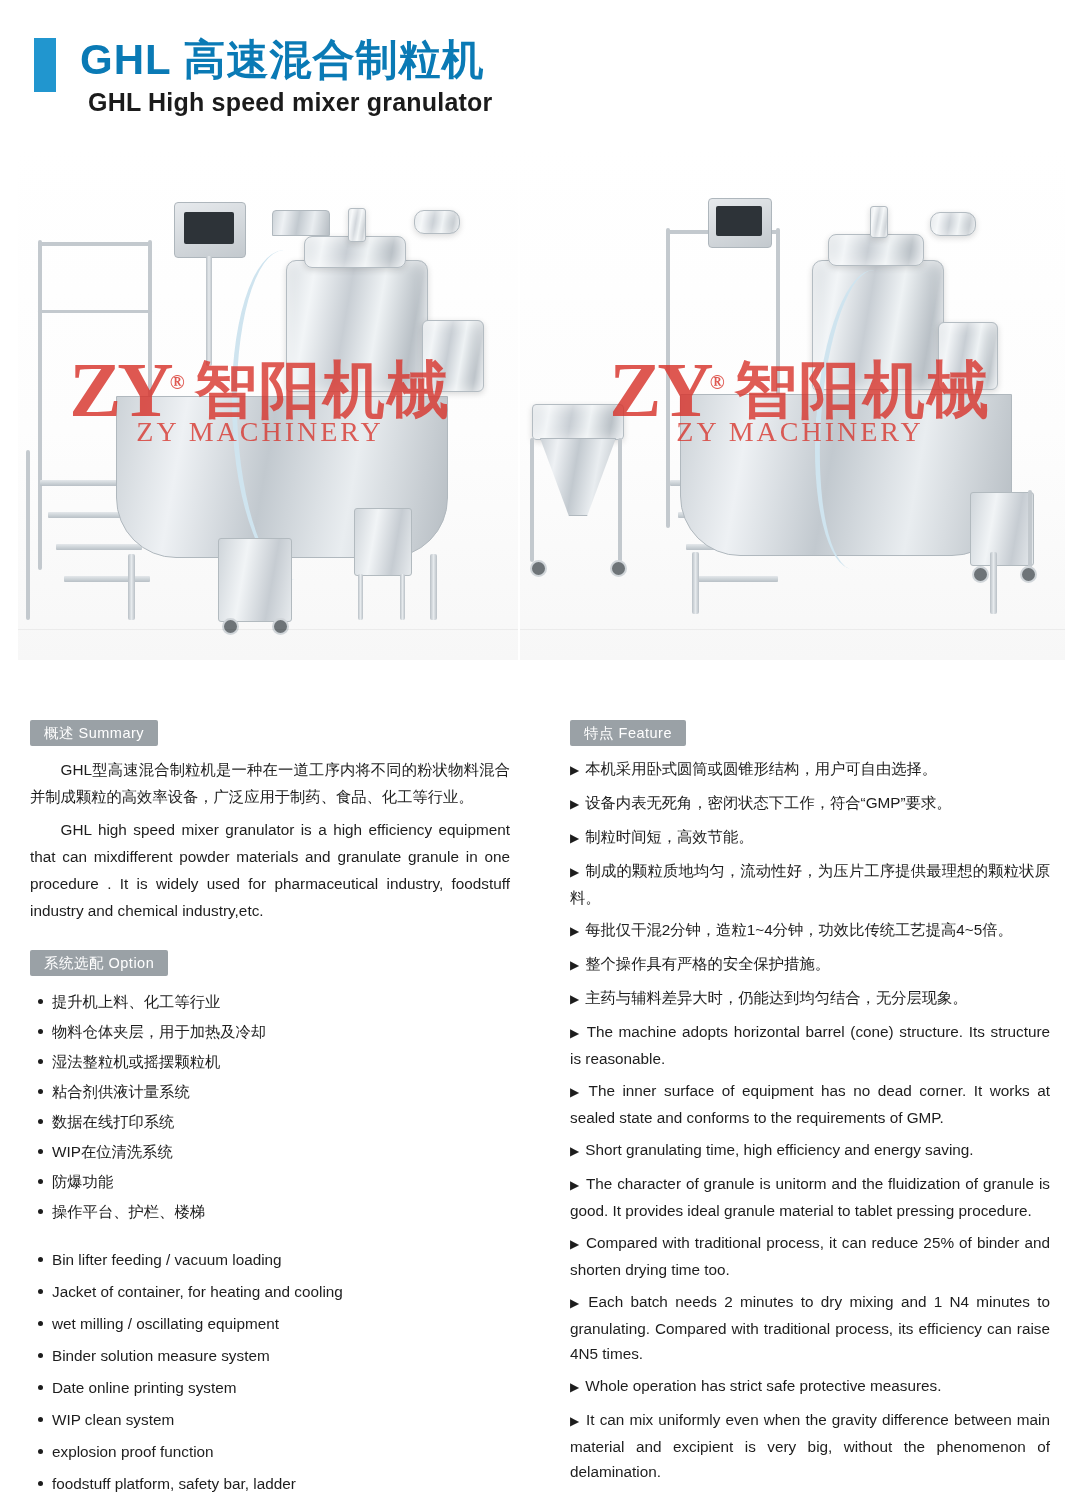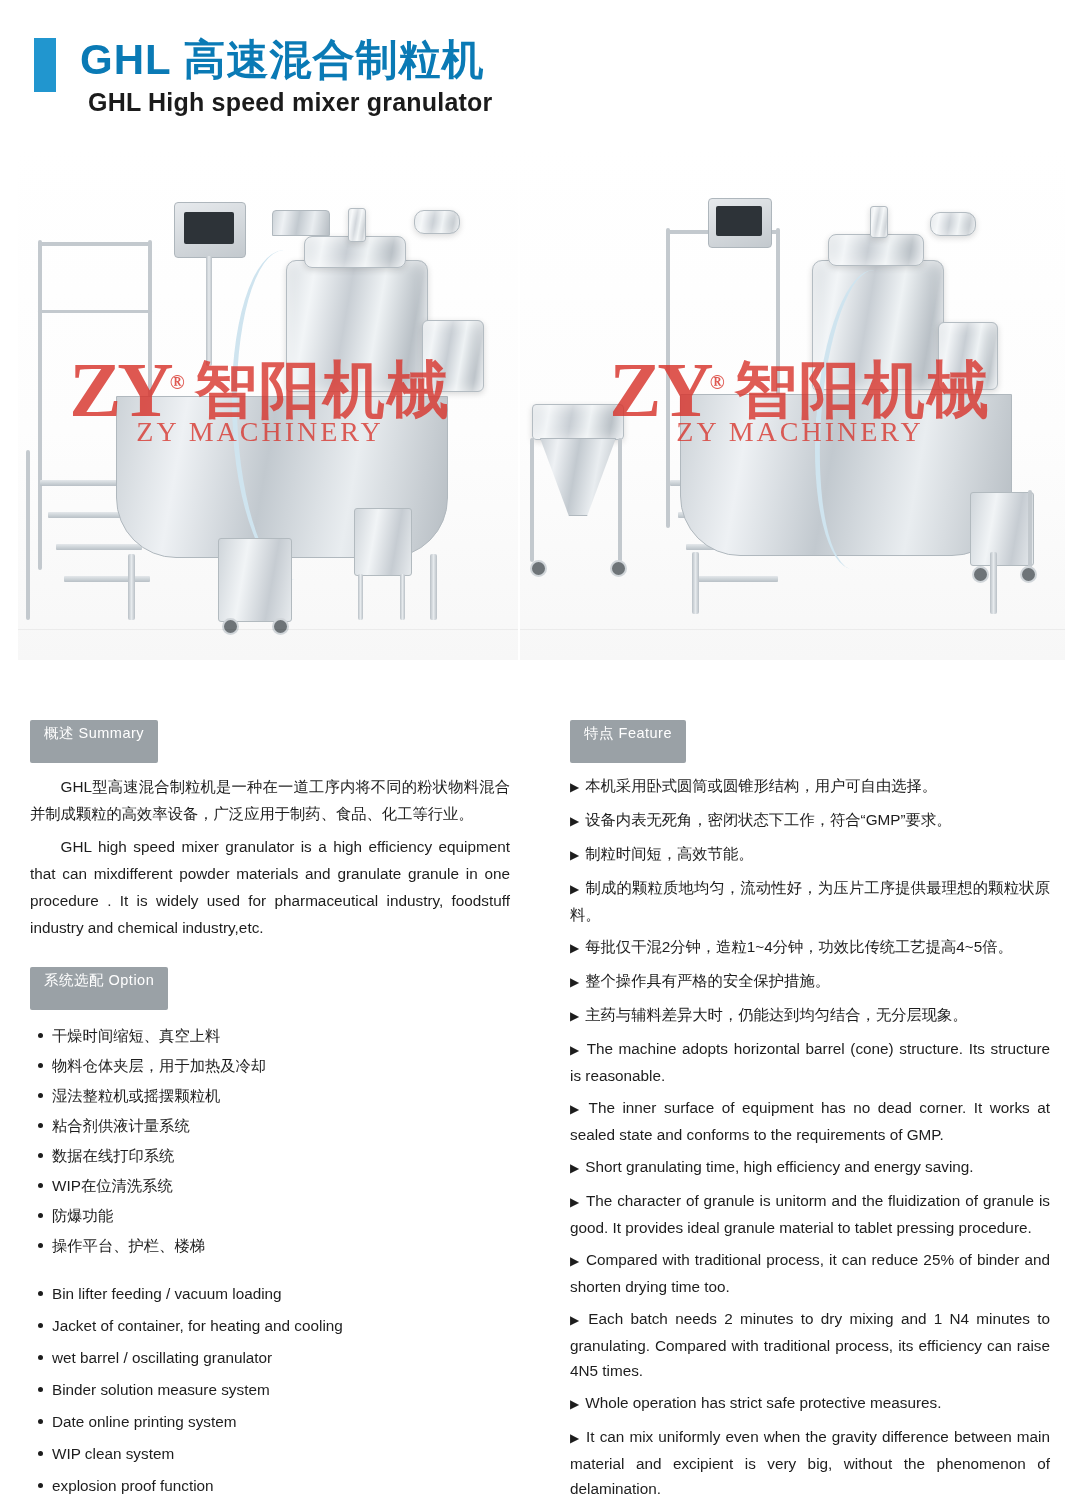--- a/index.html
+++ b/index.html
@@ -95,21 +95,21 @@
   }
 
   
   .col{position:absolute;top:720px;}
   .col.left{left:30px;width:480px;}
   .col.right{left:570px;width:480px;}
 
   .tag{
     display:inline-block;
     background:#9aa1a6;color:#ffffff;
-    font-size:14.5px;padding:4px 14px 20px 14px;
+    font-size:14.5px;padding:4px 14px 3px 14px;
     border-radius:2px;letter-spacing:0.5px;
     margin-bottom:10px;
   }
 
   p.para{
     margin:0 0 6px 0;
     font-size:15.3px;line-height:27px;
     text-align:justify;text-justify:inter-ideograph;
     color:#1d1d1d;
   }
@@ -245,34 +245,34 @@
   <div class="col left">
 
     <div class="tag">概述 Summary</div>
     <p class="para indent">GHL型高速混合制粒机是一种在一道工序内将不同的粉状物料混合并制成颗粒的高效率设备，广泛应用于制药、食品、化工等行业。</p>
     <p class="para indent">GHL high speed mixer granulator is a high efficiency equipment that can mixdifferent powder materials and granulate granule in one procedure . It is widely used for pharmaceutical industry, foodstuff industry and chemical industry,etc.</p>
 
     <div class="sec-space"></div>
 
     <div class="tag">系统选配 Option</div>
     <ul class="bullets">
-      <li>干燥时间缩短、真空上料</li>
+      <li>提升机上料、化工等行业</li>
       <li>物料仓体夹层，用于加热及冷却</li>
       <li>湿法整粒机或摇摆颗粒机</li>
       <li>粘合剂供液计量系统</li>
       <li>数据在线打印系统</li>
       <li>WIP在位清洗系统</li>
       <li>防爆功能</li>
       <li>操作平台、护栏、楼梯</li>
     </ul>
     <div class="gap"></div>
     <ul class="bullets en">
       <li>Bin lifter feeding / vacuum loading</li>
       <li>Jacket of container, for heating and cooling</li>
-      <li>wet barrel / oscillating granulator</li>
+      <li>wet milling / oscillating equipment</li>
       <li>Binder solution measure system</li>
       <li>Date online printing system</li>
       <li>WIP clean system</li>
       <li>explosion proof function</li>
       <li>foodstuff platform, safety bar, ladder</li>
     </ul>
   </div>
 
   <div class="col right">
     <div class="tag">特点 Feature</div>

